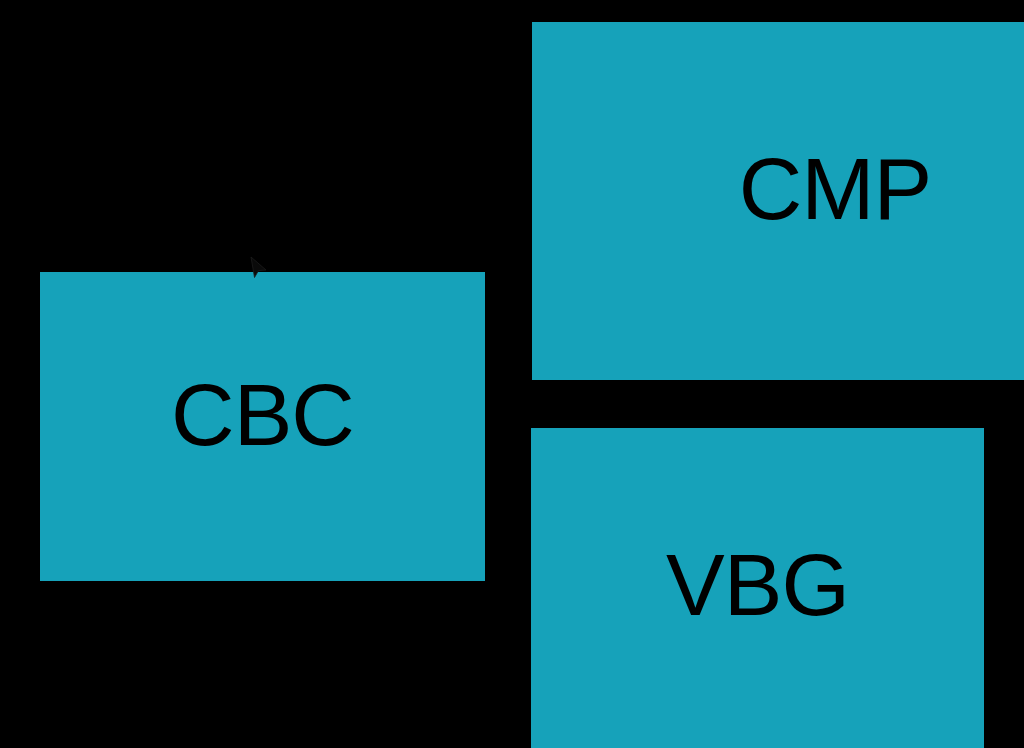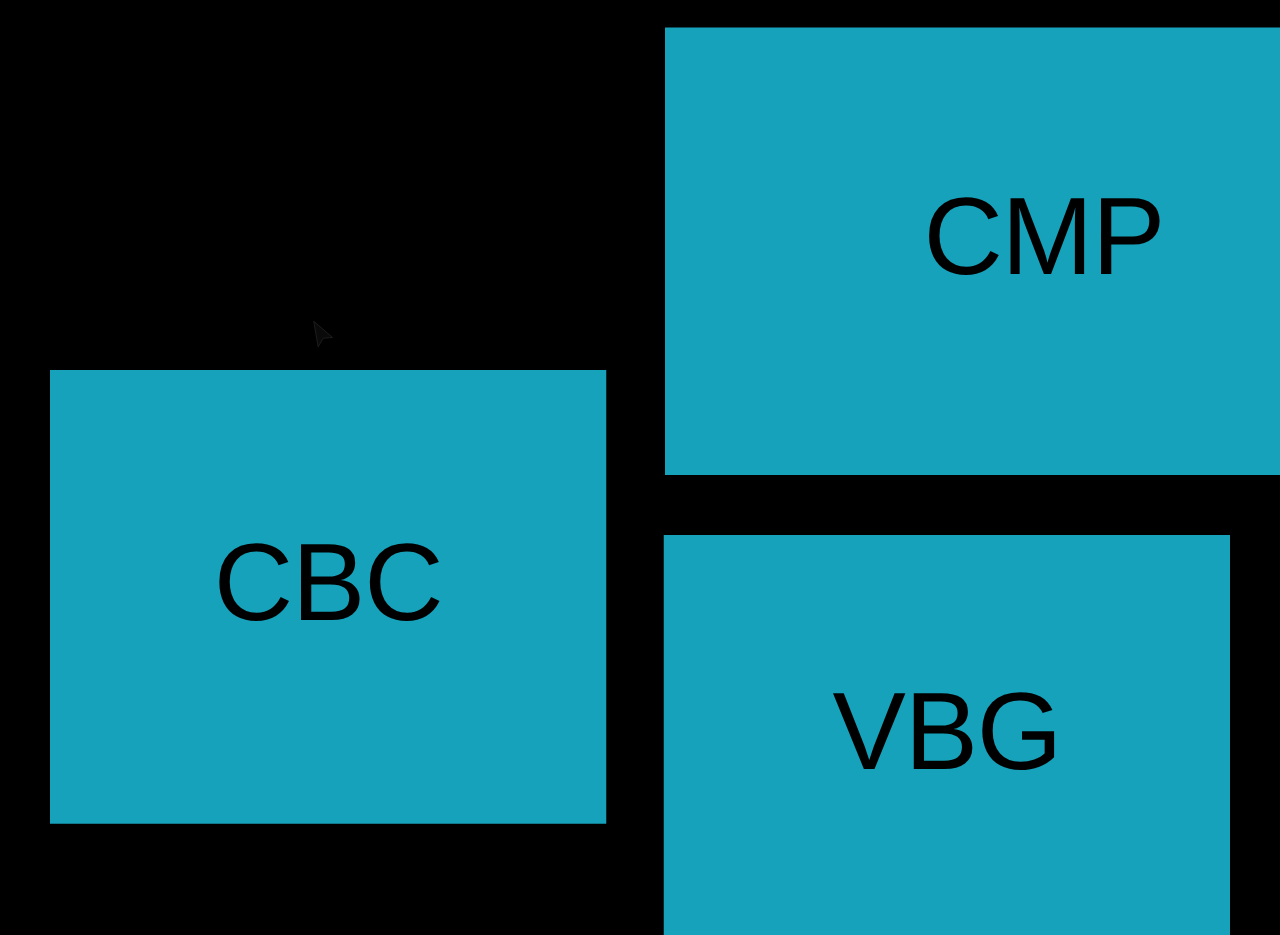--- a/index.html
+++ b/index.html
@@ -27,21 +27,21 @@
   .shape-label {
     color: #000000;
     font-size: 88px;
     font-weight: 400;
     letter-spacing: -1px;
     line-height: 1;
     transform: translateY(-12px);
     user-select: none;
   }
   .shape-cmp { left: 532px; top: 22px;  width: 526px; height: 358px; padding-left: 40px; }
-  .shape-cbc { left: 40px;  top: 272px; width: 445px; height: 363px; margin-top: 24px; }
+  .shape-cbc { left: 40px;  top: 272px; width: 445px; height: 309px; }
   .shape-vbg { left: 531px; top: 428px; width: 453px; height: 338px; }
   .cursor {
     position: absolute;
     left: 248px;
     top: 256px;
     width: 22px;
     height: 24px;
     pointer-events: none;
   }
 </style>

